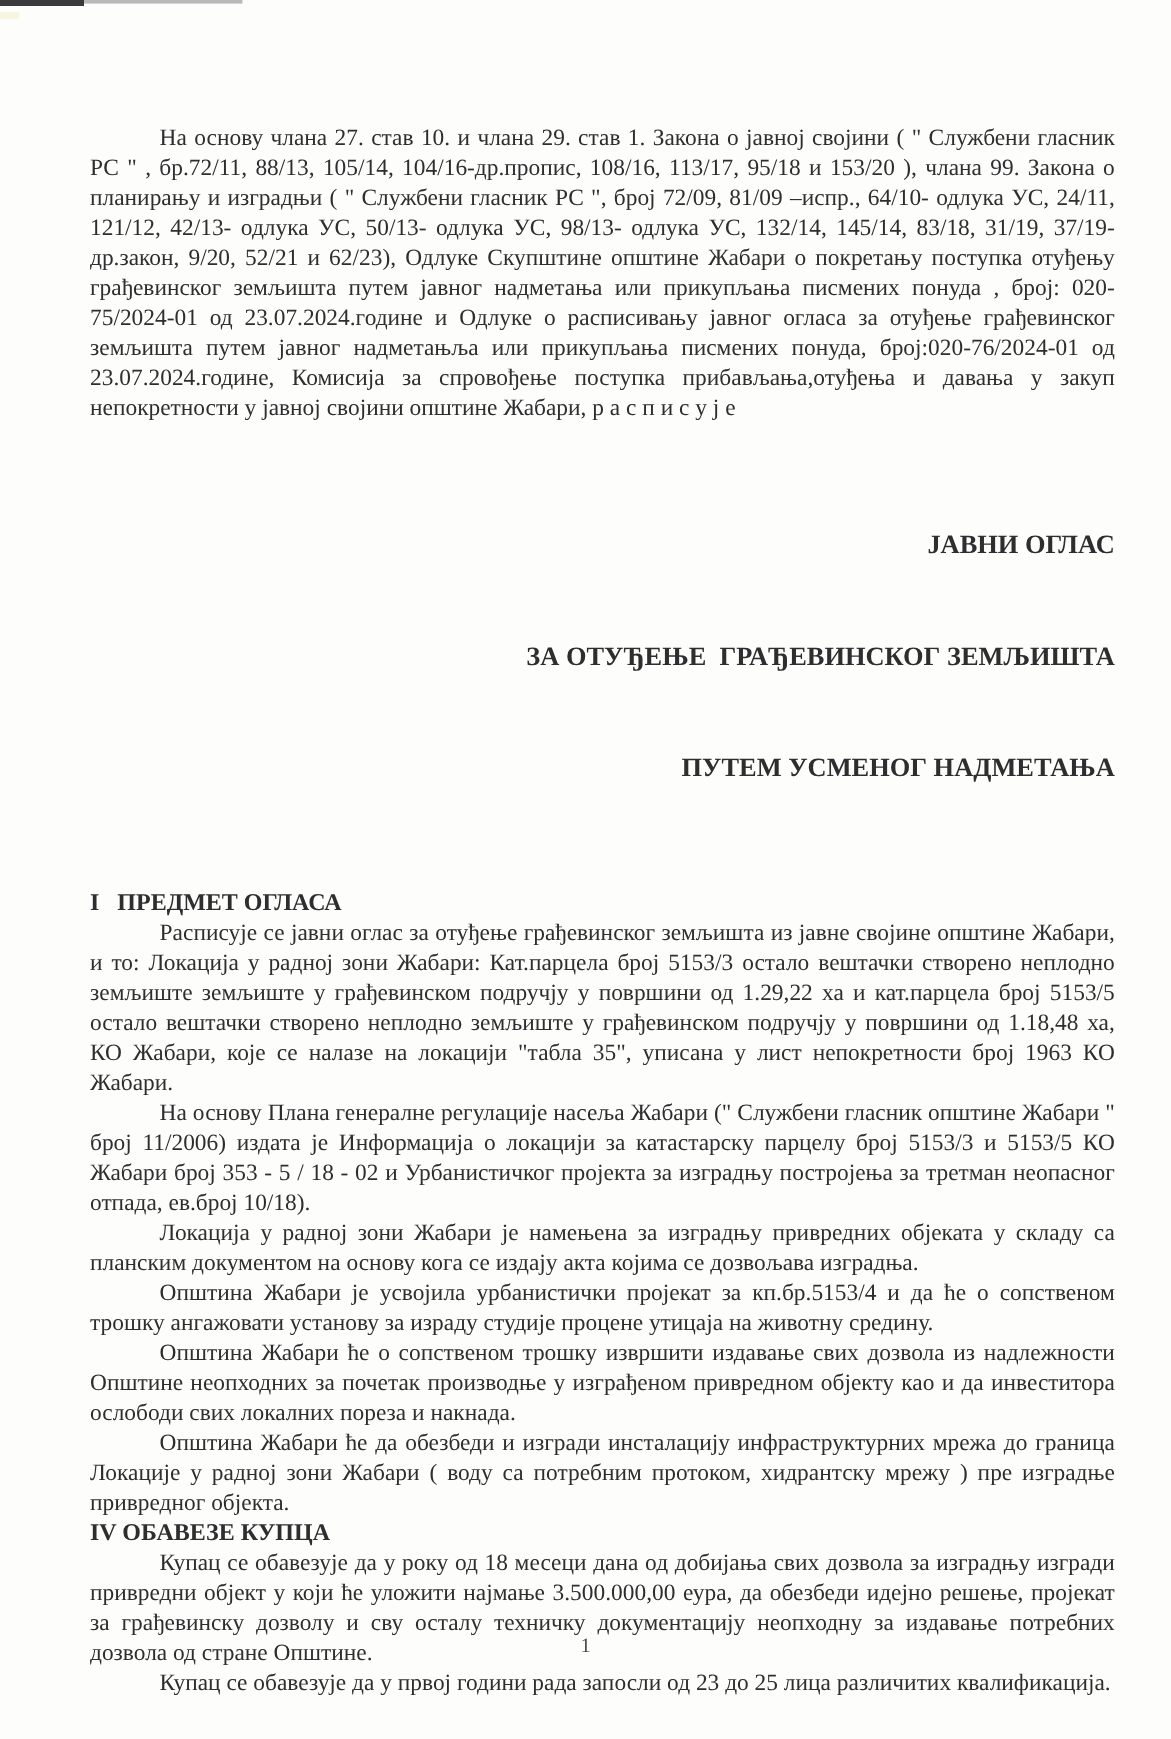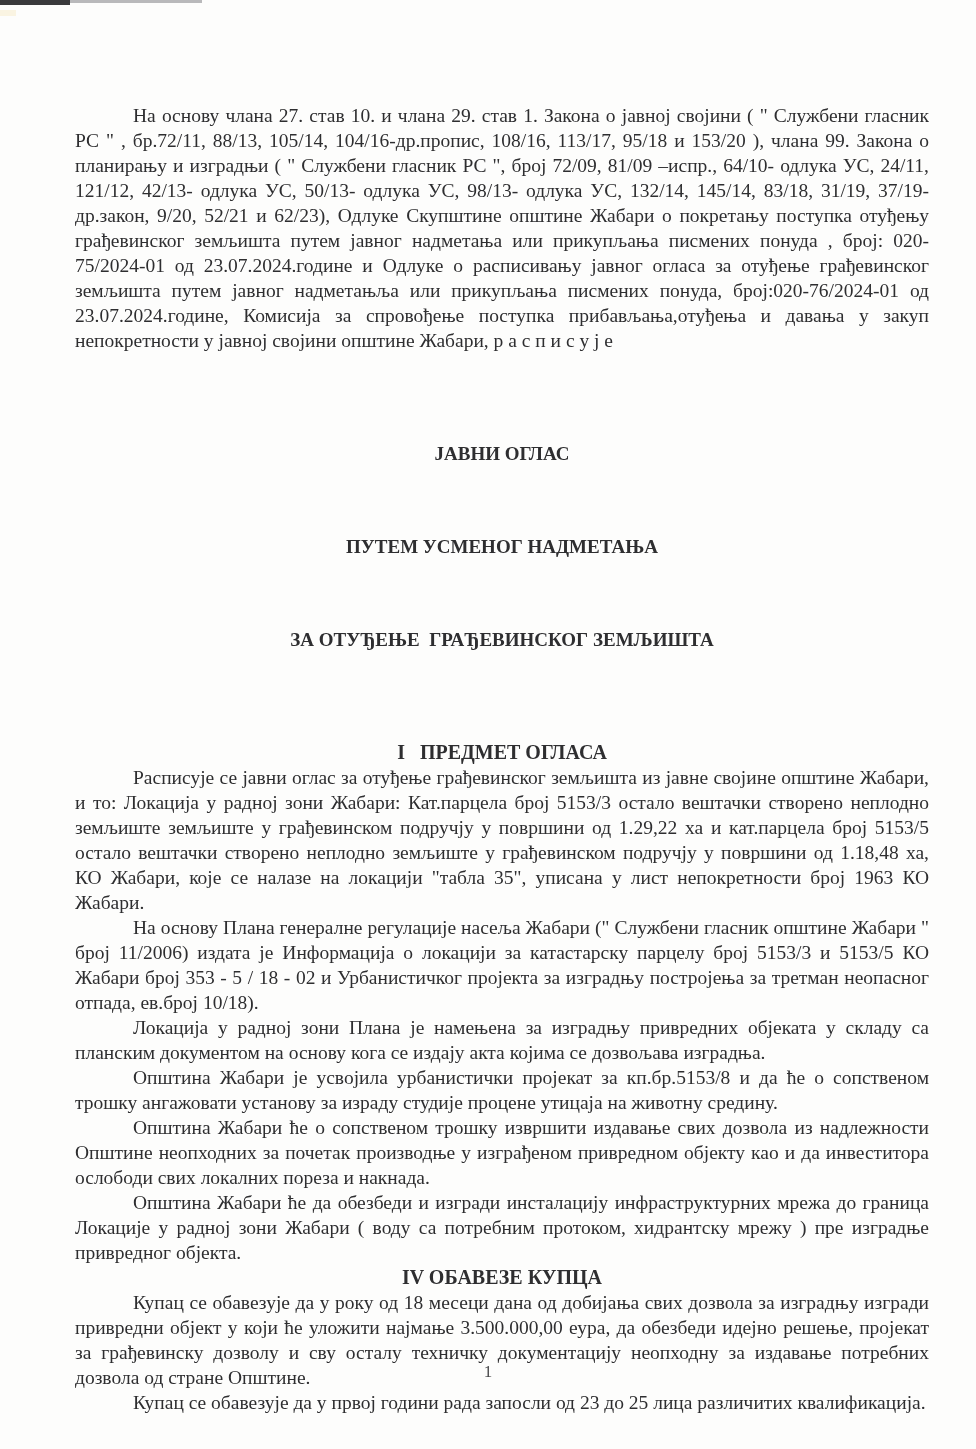--- a/index.html
+++ b/index.html
@@ -40,28 +40,27 @@
   .body-text {
     font-size: 19.5px;
     line-height: 25px;
     text-align: justify;
   }
   .para {
     text-indent: 58px;
   }
   .doc-title {
     margin-top: 23px;
-    text-align: center;
+    text-align: right;
     font-weight: bold;
-    font-size: 19px;
+    font-size: 22px;
     line-height: 31px;
     white-space: pre-wrap;
   }
   .sec-heading {
-    text-align: center;
     font-weight: bold;
     font-size: 20px;
     line-height: 25px;
     white-space: pre-wrap;
     text-indent: 0;
   }
   .gap-before-sections { height: 23px; }
   .page-number {
     position: absolute;
     top: 1362px;
@@ -80,38 +79,38 @@
   <div class="scan-artifact-dark"></div>
   <div class="scan-artifact-light"></div>
   <div class="scan-artifact-cream"></div>
 
   <div class="content">
 
     <p class="body-text para">На основу члана 27. став 10. и члана 29. став 1. Закона о јавној својини ( " Службени гласник РС " , бр.72/11, 88/13, 105/14, 104/16-др.пропис, 108/16, 113/17, 95/18 и 153/20 ), члана 99. Закона о планирању и изградњи ( " Службени гласник РС ", број 72/09, 81/09 –испр., 64/10- одлука УС, 24/11, 121/12, 42/13- одлука УС, 50/13- одлука УС, 98/13- одлука УС, 132/14, 145/14, 83/18, 31/19, 37/19- др.закон, 9/20, 52/21 и 62/23), Одлуке Скупштине општине Жабари о покретању поступка отуђењу грађевинског земљишта путем јавног надметања или прикупљања писмених понуда , број: 020-75/2024-01 од 23.07.2024.године и Одлуке о расписивању јавног огласа за отуђење грађевинског земљишта путем јавног надметањља или прикупљања писмених понуда, број:020-76/2024-01 од 23.07.2024.године, Комисија за спровођење поступка прибављања,отуђења и давања у закуп непокретности у јавној својини општине Жабари, р а с п и с у ј е</p>
 
     <div class="doc-title">
       <div>ЈАВНИ ОГЛАС</div>
+      <div>ЗА ОТУЂЕЊЕ  ГРАЂЕВИНСКОГ ЗЕМЉИШТА</div>
       <div>ПУТЕМ УСМЕНОГ НАДМЕТАЊА</div>
-      <div>ЗА ОТУЂЕЊЕ  ГРАЂЕВИНСКОГ ЗЕМЉИШТА</div>
     </div>
 
     <div class="gap-before-sections"></div>
 
     <div>
       <div class="body-text sec-heading">I   ПРЕДМЕТ ОГЛАСА</div>
       <p class="body-text para">Расписује се јавни оглас за отуђење грађевинског земљишта из јавне својине општине Жабари, и то: Локација у радној зони Жабари: Кат.парцела број 5153/3 остало вештачки створено неплодно земљиште земљиште у грађевинском подручју у површини од 1.29,22 ха и кат.парцела број 5153/5 остало вештачки створено неплодно земљиште у грађевинском подручју у површини од 1.18,48 ха,  КО Жабари, које се налазе на локацији "табла 35", уписана у лист непокретности број 1963 КО Жабари.</p>
     </div>
 
     <div>
       <p class="body-text para">На основу Плана генералне регулације насеља Жабари (" Службени гласник општине Жабари "  број 11/2006) издата је Информација о локацији за катастарску парцелу број 5153/3 и 5153/5 КО Жабари број 353 - 5 / 18 - 02  и  Урбанистичког пројекта за изградњу постројења за третман неопасног отпада, ев.број 10/18).</p>
-      <p class="body-text para">Локација у радној зони Плана је намењена за изградњу привредних објеката у складу са планским документом на основу кога се издају акта којима се дозвољава изградња.</p>
+      <p class="body-text para">Локација у радној зони Жабари је намењена за изградњу привредних објеката у складу са планским документом на основу кога се издају акта којима се дозвољава изградња.</p>
     </div>
 
     <div>
-      <p class="body-text para">Општина Жабари је усвојила урбанистички пројекат за кп.бр.5153/8   и да ће о сопственом  трошку ангажовати  установу за израду студије процене утицаја на животну средину.</p>
+      <p class="body-text para">Општина Жабари је усвојила урбанистички пројекат за кп.бр.5153/4   и да ће о сопственом  трошку ангажовати  установу за израду студије процене утицаја на животну средину.</p>
       <p class="body-text para">Општина Жабари ће о сопственом трошку извршити издавање свих дозвола из надлежности Општине неопходних за почетак производње у изграђеном привредном објекту као и да инвеститора ослободи свих локалних пореза и накнада.</p>
       <p class="body-text para">Општина Жабари ће да обезбеди и изгради инсталацију инфраструктурних мрежа до граница Локације у радној зони Жабари ( воду са потребним протоком, хидрантску мрежу ) пре изградње привредног објекта.</p>
     </div>
 
     <div>
       <div class="body-text sec-heading">IV ОБАВЕЗЕ КУПЦА</div>
       <p class="body-text para">Купац се обавезује да у року од 18 месеци дана од добијања свих дозвола за изградњу изгради привредни објект у који ће уложити најмање  3.500.000,00 еура, да обезбеди идејно решење, пројекат за грађевинску дозволу и сву осталу техничку документацију неопходну за издавање потребних дозвола од стране Општине.</p>
       <p class="body-text para">Купац се обавезује да у првој години рада запосли од 23 до 25 лица различитих квалификација.</p>
     </div>
 

